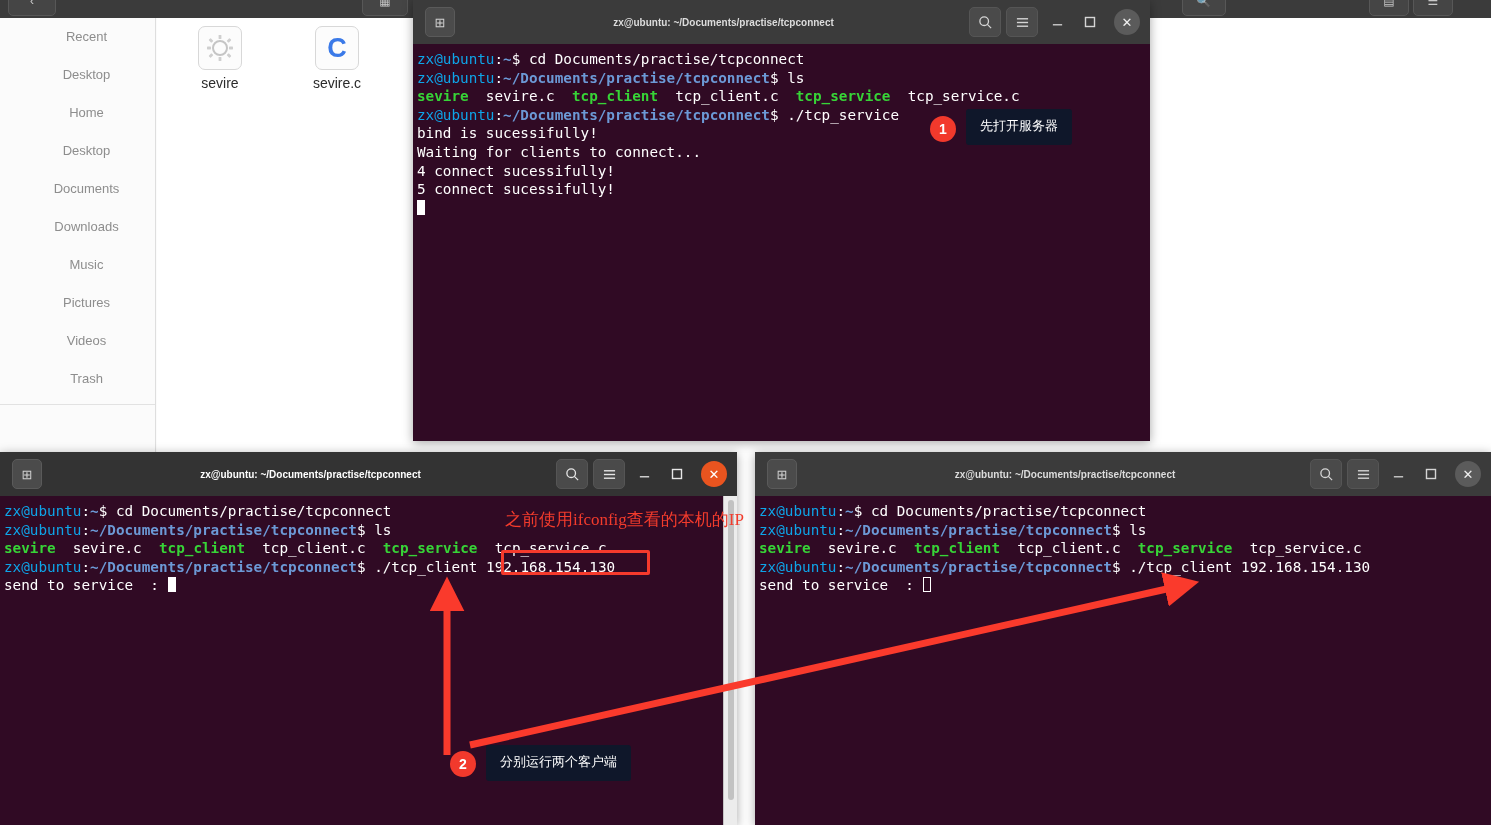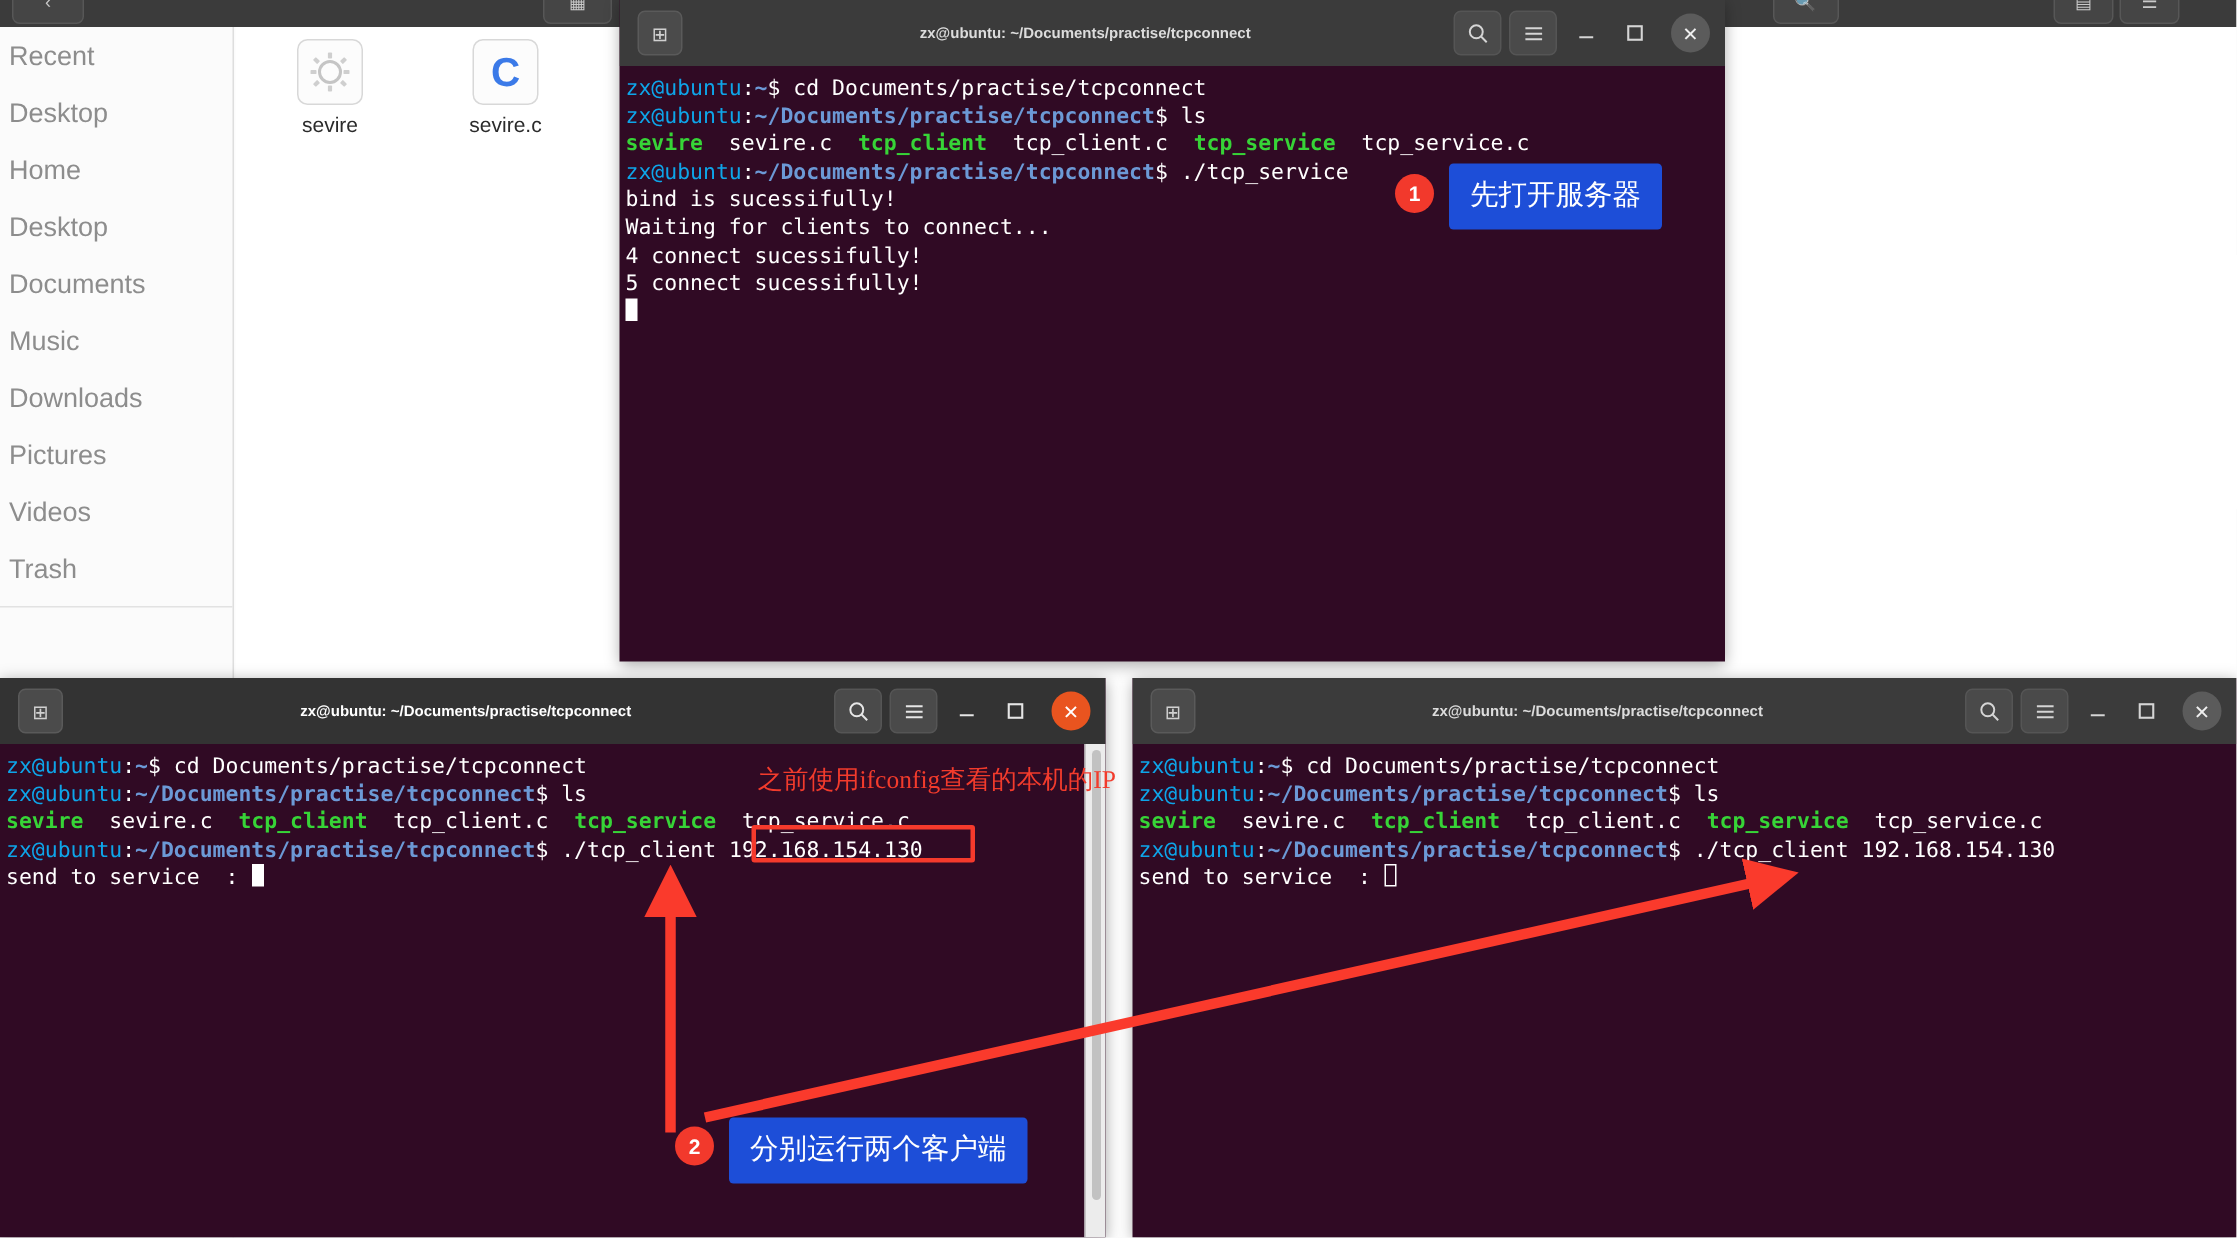--- a/index.html
+++ b/index.html
@@ -29,22 +29,22 @@
     text-align: center; width: 100%; top: -14px;
   }
   .fm-hdr-text {
     position: absolute; top: -11px; color: #bdbdbd; font-size: 12px;
   }
   .fm-sidebar {
     position: absolute; left: 0; top: 18px; width: 156px; height: 807px;
     background: #fbfbfb; border-right: 1px solid #dedede;
   }
   .fm-item {
-    height: 38px; line-height: 38px; padding-left: 6px;
-    font-size: 18px; color: #8d8d8d; white-space: nowrap;
+    height: 38px; line-height: 38px; padding-left: 18px;
+    font-size: 13px; color: #8d8d8d; white-space: nowrap; text-align: center;
   }
   .fm-sep { height: 1px; background: #e2e2e2; margin: 6px 0 4px 0; }
   .fm-content {
     position: absolute; left: 157px; top: 18px; right: 0; bottom: 0;
     background: #ffffff;
   }
   .fm-file {
     position: absolute; width: 90px; text-align: center;
   }
   .fm-file-icon {
@@ -126,22 +126,22 @@
 
   
   .ann-badge {
     position: absolute; width: 26px; height: 26px; border-radius: 50%;
     background: #f2392c; color: #ffffff;
     display: flex; align-items: center; justify-content: center;
     font-size: 14px; font-weight: bold;
     font-family: "Liberation Sans", sans-serif; z-index: 40;
   }
   .ann-tip {
-    position: absolute; background: #1d4ed8; color: #ffffff;
-    font-size: 19px; padding: 8px 14px 10px 14px; border-radius: 3px;
+    position: absolute; background: #0f172a; color: #ffffff;
+    font-size: 13px; padding: 8px 14px 10px 14px; border-radius: 3px;
     font-family: "DejaVu Sans", sans-serif; white-space: nowrap; z-index: 39;
   }
   .ann-red-text {
     position: absolute; color: #f23b2c; font-size: 17px;
     font-family: Liberation Serif, serif; white-space: nowrap; z-index: 38; margin-left: 37px;
   }
   .ann-box {
     position: absolute; border: 3px solid #f53a2c; border-radius: 2px; z-index: 38;
   }
   .ann-svg { position: absolute; left: 0; top: 0; width: 1491px; height: 825px; pointer-events: none; z-index: 37; }
@@ -170,22 +170,22 @@
       <div class="fm-hdr-btn" style="left:1413px; width:40px;"></div>
       <div class="fm-hdr-glyph" style="left:1413px; width:40px;">☰</div>
     </div>
 
     <div class="fm-sidebar">
       <div class="fm-item"><span>Recent</span></div>
       <div class="fm-item"><span>Desktop</span></div>
       <div class="fm-item"><span>Home</span></div>
       <div class="fm-item"><span>Desktop</span></div>
       <div class="fm-item"><span>Documents</span></div>
+      <div class="fm-item"><span>Downloads</span></div>
       <div class="fm-item"><span>Music</span></div>
-      <div class="fm-item"><span>Downloads</span></div>
       <div class="fm-item"><span>Pictures</span></div>
       <div class="fm-item"><span>Videos</span></div>
       <div class="fm-item"><span>Trash</span></div>
       <div class="fm-sep"></div>
     </div>
 
     <div class="fm-content">
       <div class="fm-file" style="left:18px; top:8px;">
         <div class="fm-file-icon">
           <svg width="30" height="30" viewBox="0 0 30 30" aria-hidden="true">

